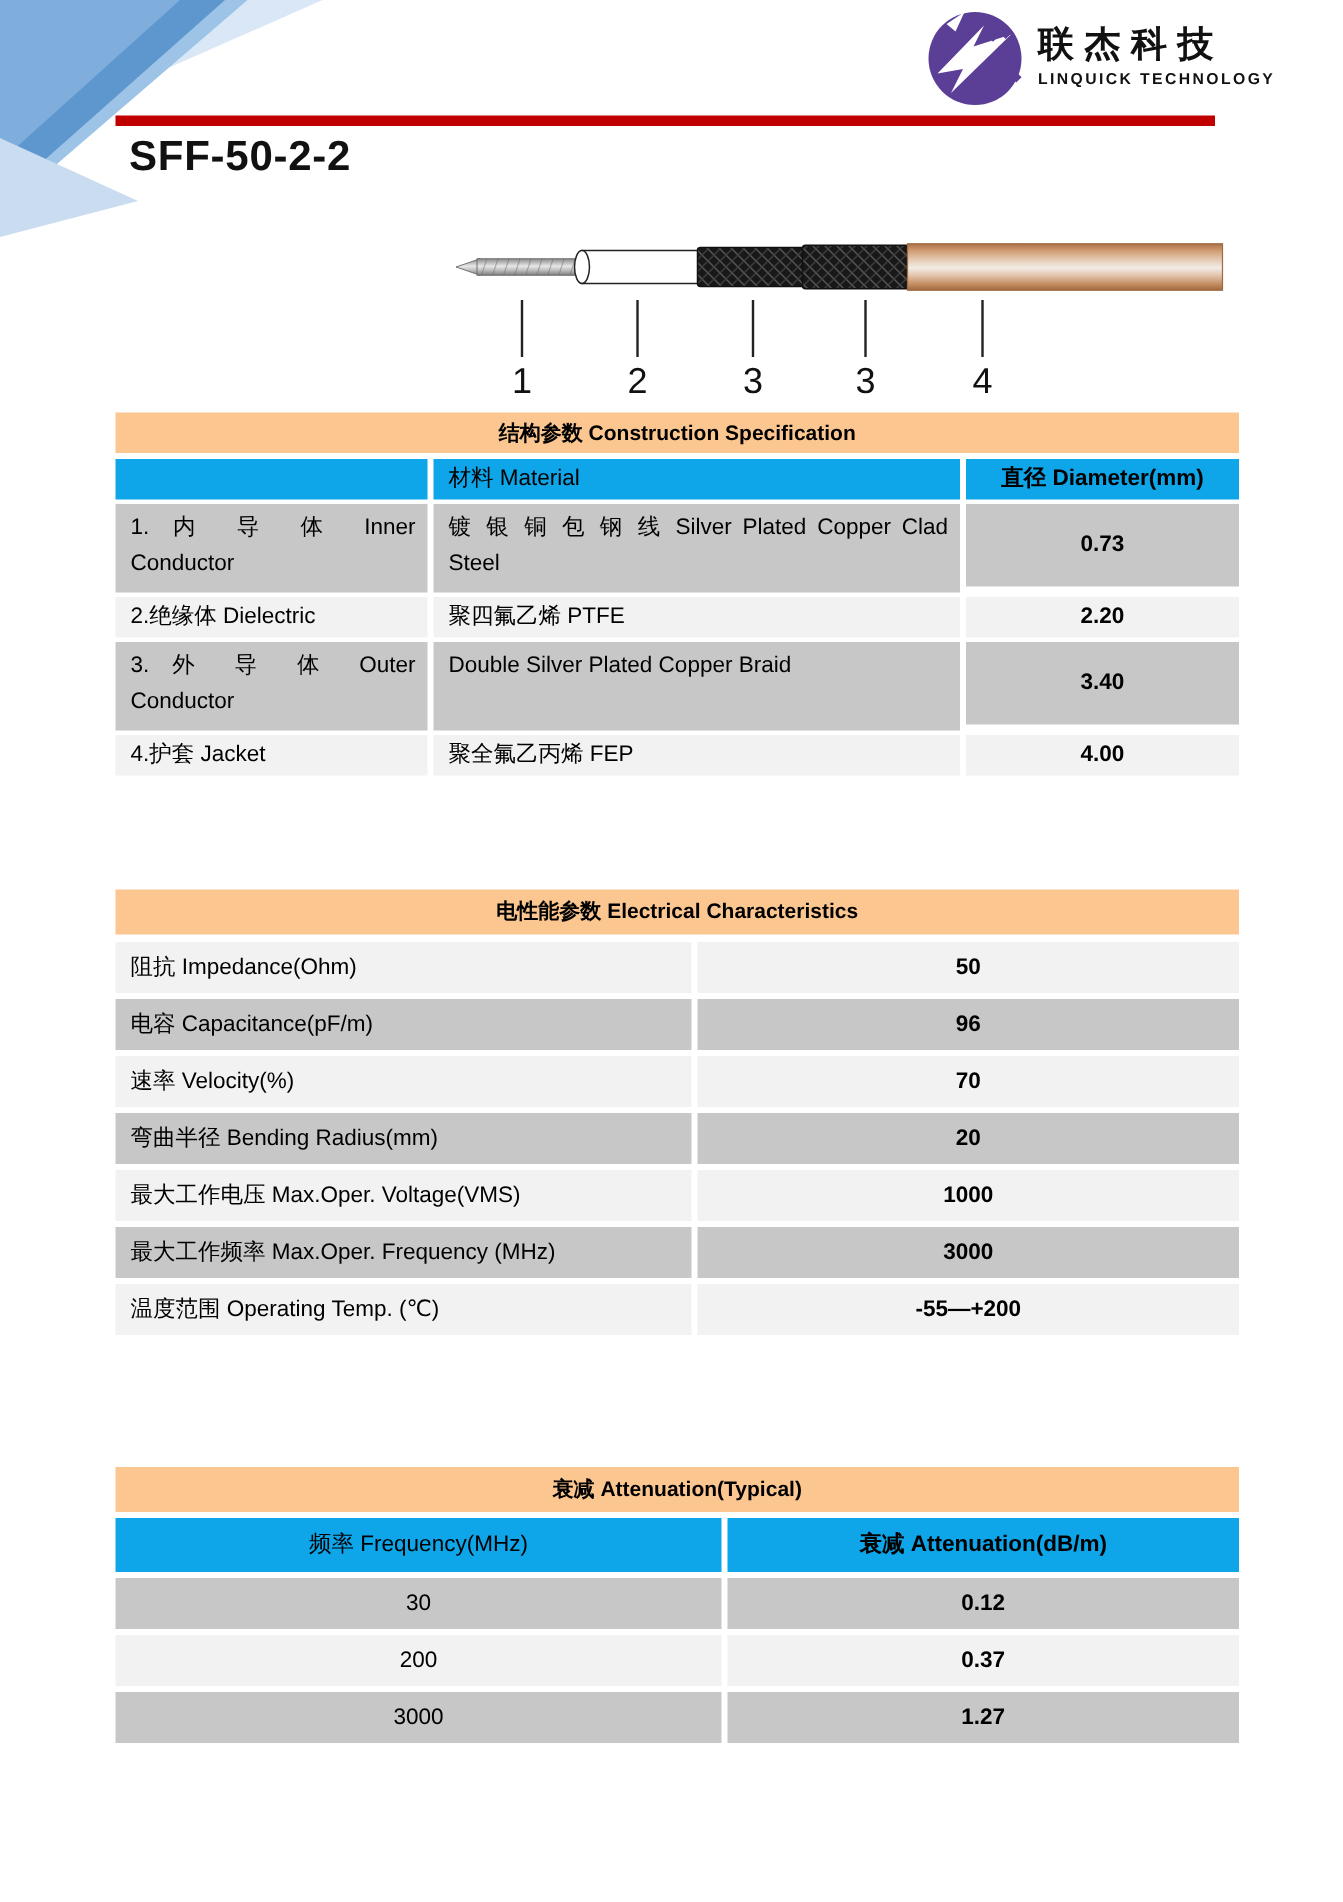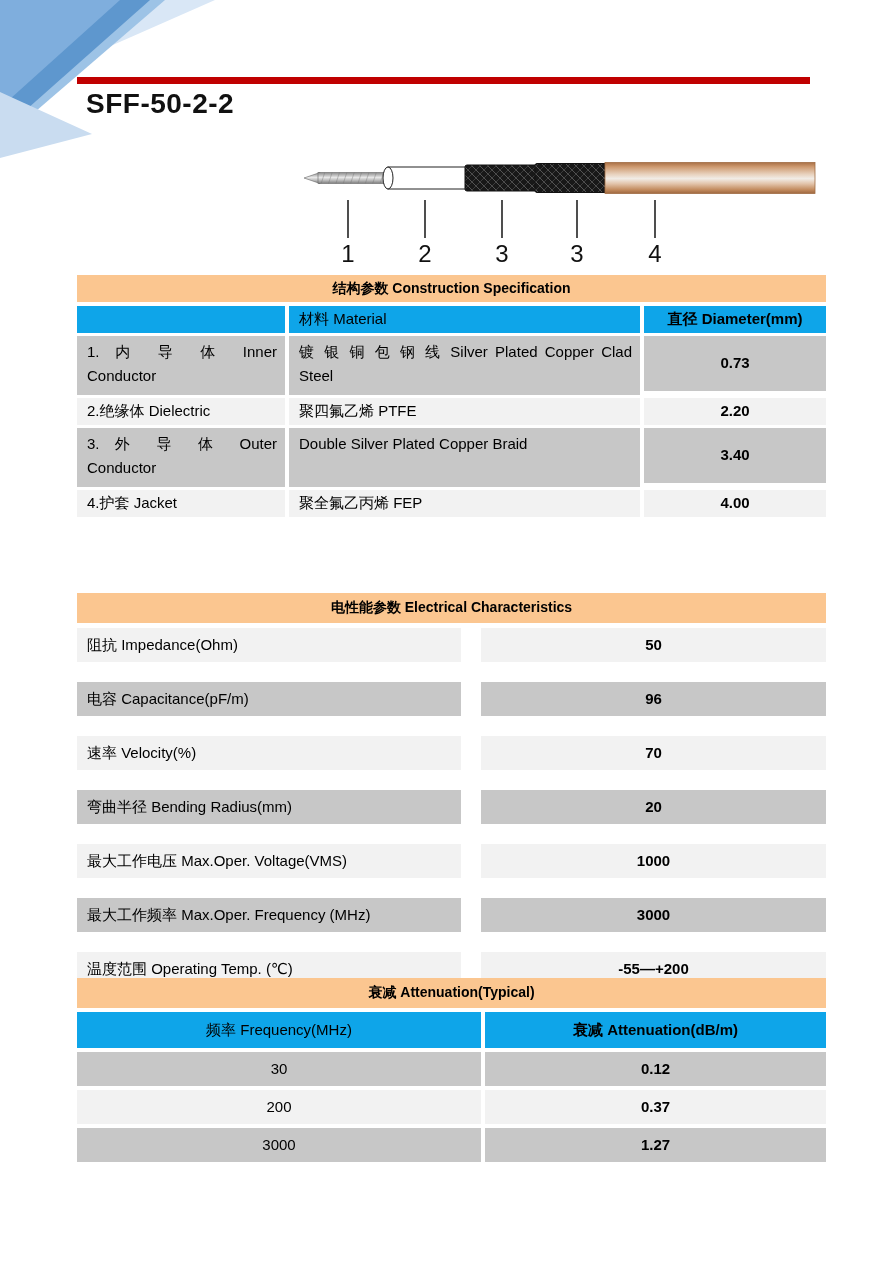--- a/index.html
+++ b/index.html
@@ -32,41 +32,61 @@
   .twolines{display:block;padding:4px 8px 0 10px;}
   .twolines .l1,.twolines .l2{display:block;line-height:24px;}
   .just .l1{text-align:justify;text-align-last:justify;}
   
   #construction{top:275px;}
   #construction .tbl-title{height:27px;}
   #construction .grid{grid-template-columns:208px 351px auto;gap:3px 4px;}
   .r-h{height:27px;} .r-2{height:55px;}
   
   #electrical{top:593px;}
-  #electrical .grid{grid-template-columns:384px auto;gap:20px;margin-top:5px;}
+  #electrical .grid{grid-template-columns:384px auto;gap:4px;margin-top:5px;}
   #electrical .cell{height:34px;}
   
   #attenuation{top:978px;}
   #attenuation .grid{grid-template-columns:404px auto;gap:4px;}
   #attenuation .cell{height:34px;}
   #attenuation .hdr{height:36px;}
 </style>
 </head>
 <body>
 
 <div id="page">
 
   <svg id="deco" width="240" height="165" viewBox="0 0 240 165">
     <polygon points="95,0 215,0 38,78" fill="#D9E7F6"></polygon>
     <polygon points="0,0 165,0 0,142" fill="#9DC3E6"></polygon>
     <polygon points="0,0 126,0 0,120" fill="#7FAEDD"></polygon>
     <polygon points="150,0 120,0 0,108 0,133" fill="#5E97CE"></polygon>
     <polygon points="0,92 92,134 0,158" fill="#C9DCF0"></polygon>
   </svg>
 
+  <div id="logo">
+    <svg width="68" height="68" viewBox="0 0 68 68">
+      <circle cx="34" cy="35" r="31" fill="#5B3E96"></circle>
+      <polygon points="9,45 40,13 33,27 58,19 18,58 26,42" fill="#ffffff"></polygon>
+      <polygon points="15,12 27,4 21,17" fill="#ffffff"></polygon>
+      <g fill="#5B3E96">
+        <rect x="46" y="10" width="6" height="6" transform="rotate(45 49 13)"></rect>
+        <rect x="52" y="16" width="5" height="5" transform="rotate(45 54.5 18.5)"></rect>
+        <rect x="44" y="19" width="4" height="4" transform="rotate(45 46 21)"></rect>
+        <rect x="48" y="42" width="7" height="7" transform="rotate(45 51.5 45.5)"></rect>
+        <rect x="56" y="37" width="5" height="5" transform="rotate(45 58.5 39.5)"></rect>
+        <rect x="59" y="45" width="5" height="5" transform="rotate(45 61.5 47.5)"></rect>
+        <rect x="52" y="51" width="5" height="5" transform="rotate(45 54.5 53.5)"></rect>
+      </g>
+    </svg>
+    <div class="txt">
+      <div class="cn">联杰科技</div>
+      <div class="en">LINQUICK  TECHNOLOGY</div>
+    </div>
+  </div>
 
   <div id="redline"></div>
   <div id="title">SFF-50-2-2</div>
 
   <svg id="figure" width="545" height="122" viewBox="0 0 545 122">
     <defs>
       <linearGradient id="wireGrad" x1="0" y1="0" x2="0" y2="1">
         <stop offset="0%" stop-color="#8a8a8a"></stop>
           <stop offset="45%" stop-color="#e8e8e8"></stop>
         <stop offset="70%" stop-color="#bdbdbd"></stop>

